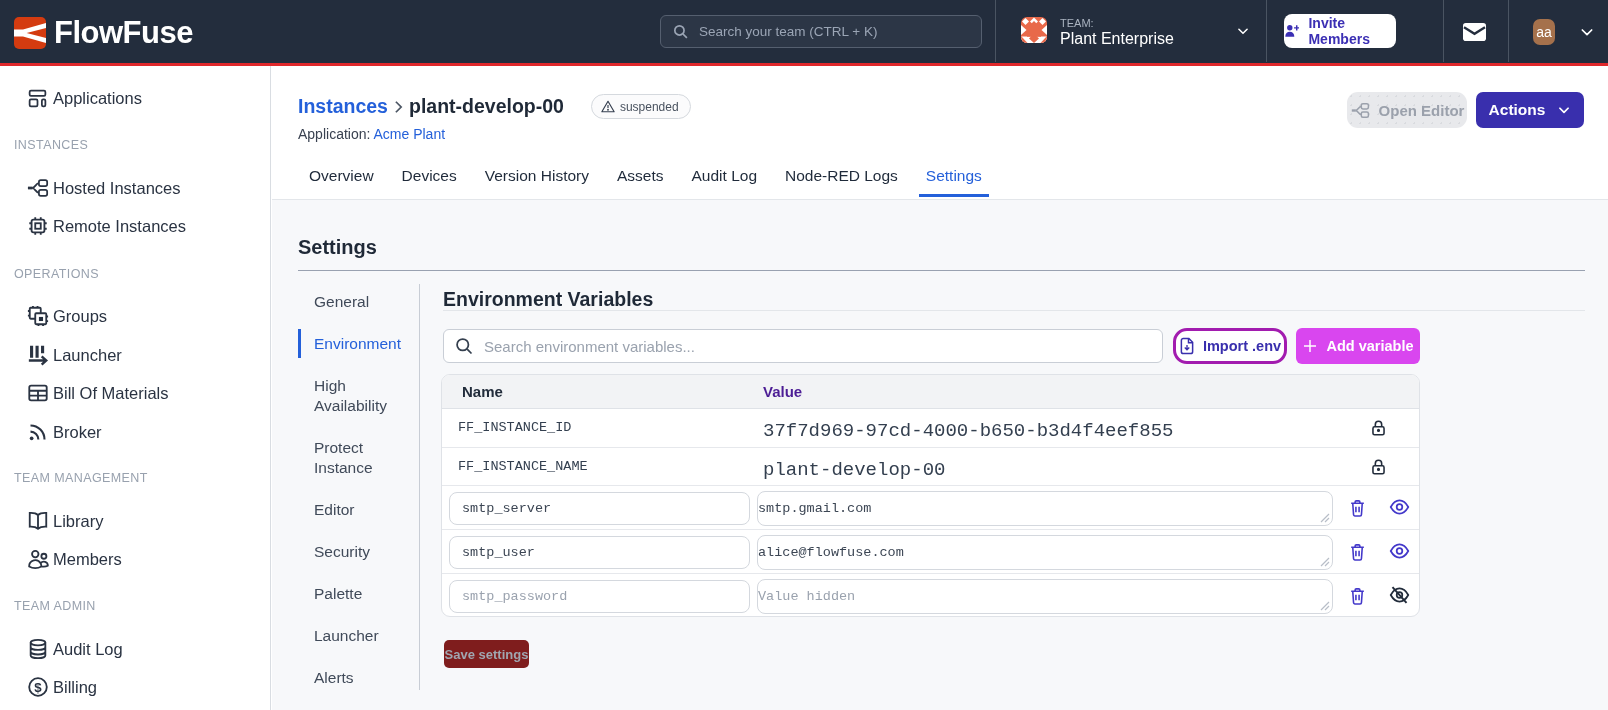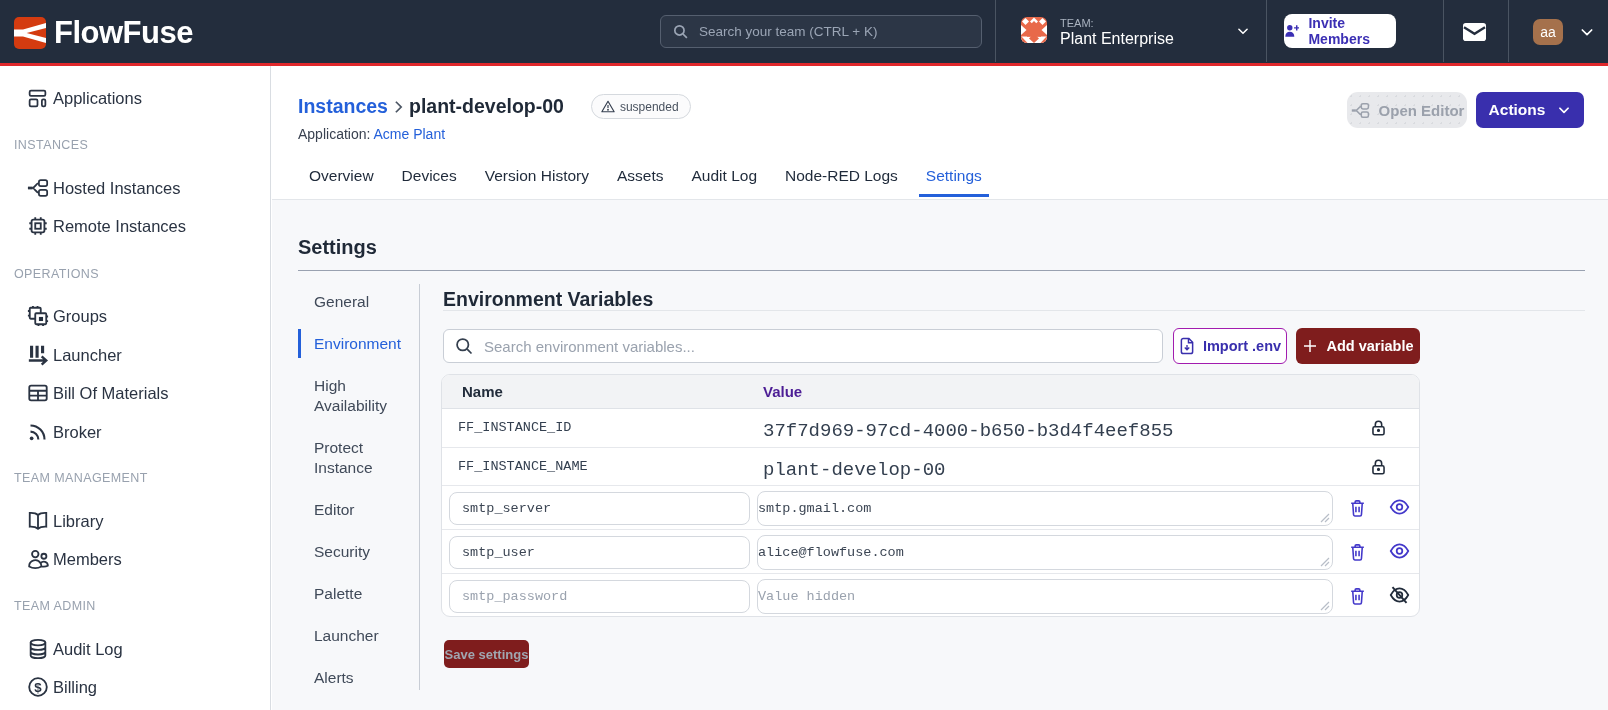--- a/index.html
+++ b/index.html
@@ -22,21 +22,21 @@
 .teamAvatar { width:26px; height:26px; border-radius:6px; overflow:hidden; }
 .teamText { margin-left:13px; }
 .teamLabel { color:#aab3c0; font-size:11px; line-height:12px; }
 .teamName { color:#fff; font-size:16px; line-height:19px; }
 .navChev { position:absolute; top:24px; }
 .inviteBtn { position:absolute; left:1284px; top:14px; width:112px; height:34px;
   background:#fff; border-radius:8px; display:flex; align-items:center; justify-content:center;
   color:#3b2fb4; font-weight:bold; font-size:14px; }
 .inviteBtn svg { margin-right:9px; }
 .mailIcon { position:absolute; left:1463px; top:23px; }
-.userAvatar { position:absolute; left:1533px; top:19px; width:30px; height:26px;
+.userAvatar { position:absolute; left:1533px; top:19px; width:22px; height:26px;
   background:#a5714c; border-radius:7px; color:#fff; font-size:14px;
   display:flex; align-items:center; justify-content:center; }
 
 
 .sidebar { position:absolute; left:0; top:65px; width:271px; height:645px;
   background:#fff; border-right:1px solid #d9dde2; }
 .sideItem { position:absolute; left:0; display:flex; align-items:center; height:34px;
   color:#2a3342; font-size:16.5px; }
 .sideItem svg { position:absolute; left:27px; }
 .sideItem span { position:absolute; left:53px; white-space:nowrap; }
@@ -76,24 +76,24 @@
 .subItem.active { color:#2460da; }
 .subItem.active::before { content:""; position:absolute; left:0; top:6px; bottom:7px; width:3px; background:#2460da; }
 .subDivider { position:absolute; left:147px; top:84px; width:1px; height:406px; background:#c8cdd5; }
 .evTitle { position:absolute; left:171px; top:88px; font-size:19.5px; font-weight:bold; color:#1f2937; }
 .evRule { position:absolute; left:171px; top:110px; width:1142px; border-top:1px solid #e3e6ea; }
 .evSearch { position:absolute; left:171px; top:129px; width:720px; height:34px; background:#fff;
   border:1px solid #c9ced6; border-radius:6px; display:flex; align-items:center;
   color:#9aa2ae; font-size:15px; }
 .evSearch svg { margin:0 10px 0 10px; }
 .importBtn { position:absolute; left:901px; top:128px; width:114px; height:36px; background:#fff;
-  border:1px solid #a21caf; border-radius:6px; display:flex; align-items:center; justify-content:center;
+  border:3px solid #a21caf; border-radius:14px; display:flex; align-items:center; justify-content:center;
   color:#392fad; font-weight:bold; font-size:14.5px; }
 .importBtn svg { margin-right:8px; }
-.addBtn { position:absolute; left:1024px; top:128px; width:124px; height:36px; background:#7f1d1d;
+.addBtn { position:absolute; left:1024px; top:128px; width:124px; height:36px; background:#d946ef;
   border-radius:6px; display:flex; align-items:center; justify-content:center;
   color:#fff; font-weight:bold; font-size:14.5px; }
 .addBtn svg { margin-right:8px; }
 
 .evTable { position:absolute; left:169px; top:174px; width:979px; height:243px;
   background:#fff; border:1px solid #dfe2e7; border-radius:9px; }
 .thead { position:absolute; left:0; top:0; width:977px; height:34px; background:#f2f3f5;
   border-bottom:1px solid #dfe2e7; border-radius:8px 8px 0 0; }
 .thead .c1 { position:absolute; left:20px; top:8px; font-weight:bold; font-size:15px; color:#222c3b; }
 .thead .c2 { position:absolute; left:321px; top:8px; font-weight:bold; font-size:15px; color:#4c1d95; }

